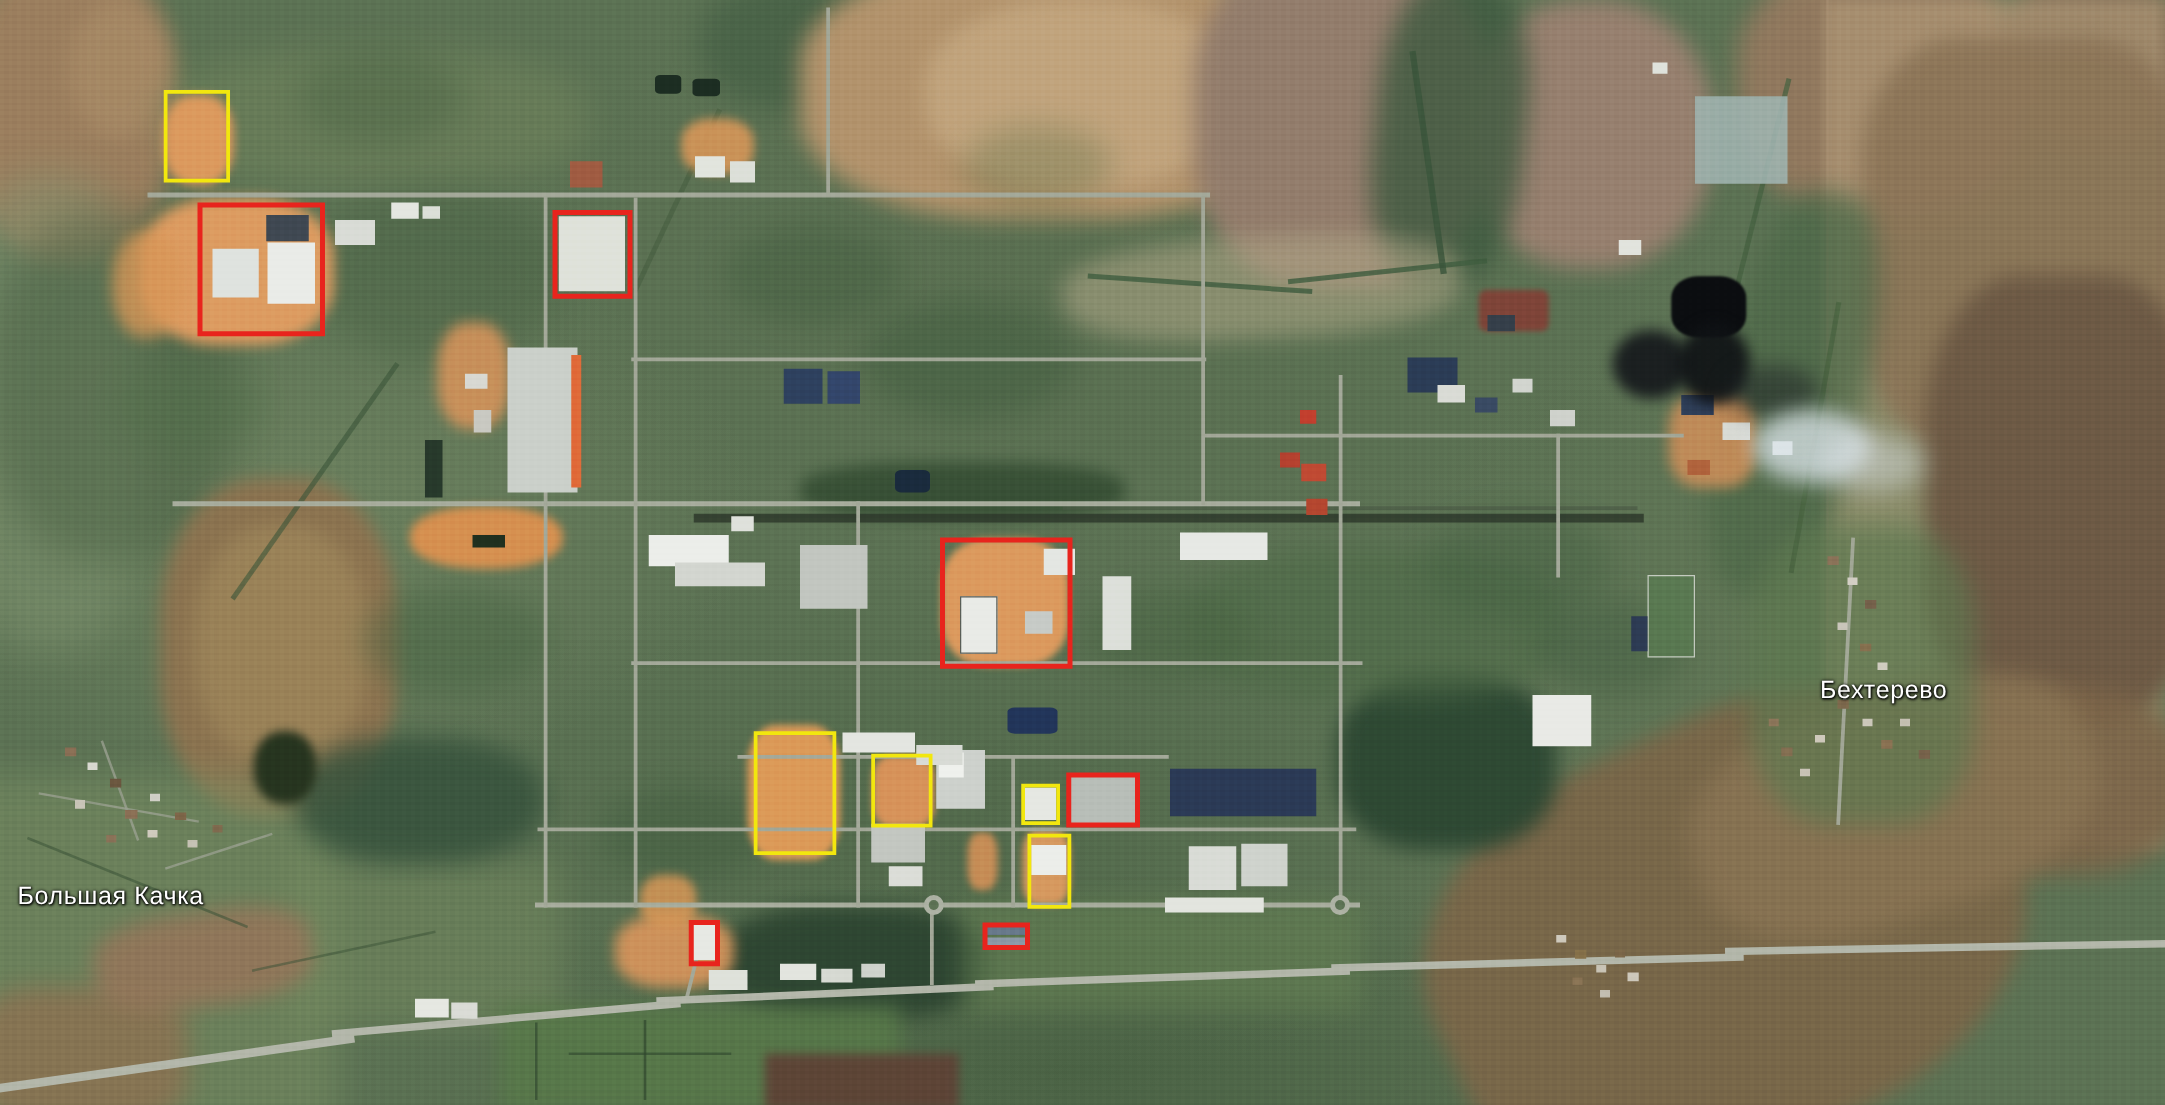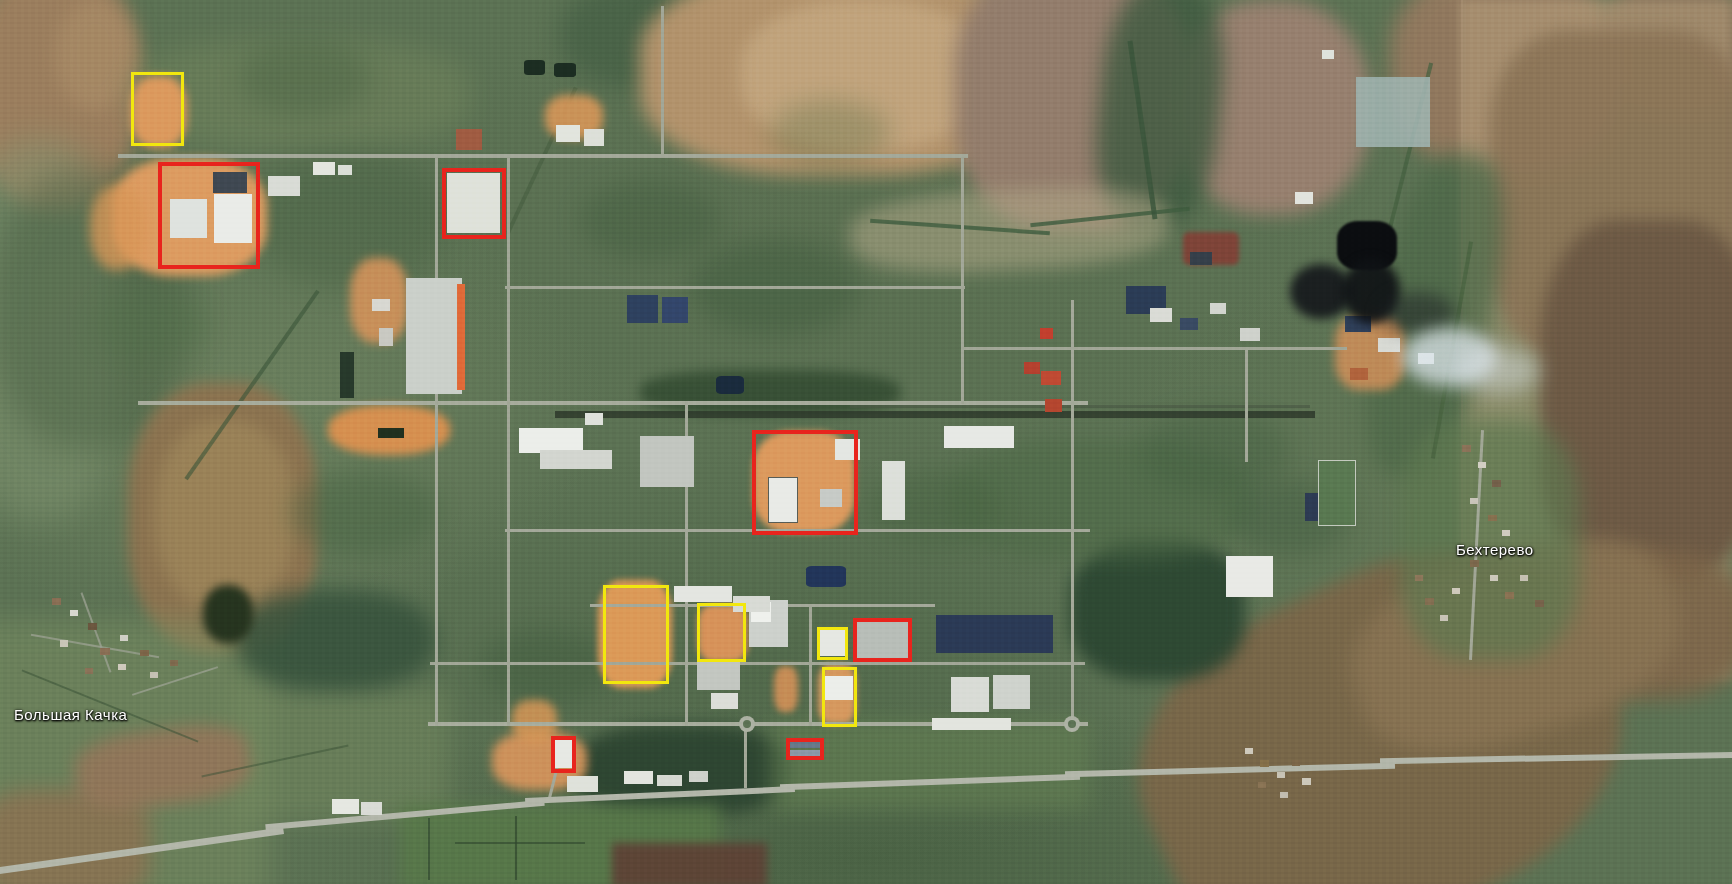--- a/index.html
+++ b/index.html
@@ -10,21 +10,21 @@
     background-image:
       radial-gradient(ellipse 520px 320px at 14% 46%, rgba(133,152,112,.38), transparent 70%),
       radial-gradient(ellipse 740px 360px at 50% 24%, rgba(88,108,78,.5), transparent 72%),
       radial-gradient(ellipse 640px 320px at 44% 76%, rgba(70,95,65,.45), transparent 70%),
       radial-gradient(ellipse 520px 360px at 84% 56%, rgba(104,124,88,.4), transparent 70%),
       radial-gradient(ellipse 820px 220px at 50% 97%, rgba(58,84,54,.5), transparent 72%);
   }
   .sc{position:absolute;}
   .ann{position:absolute;box-sizing:border-box;border-style:solid;}
   .place-label{
-    position:absolute;color:#ffffff;font-size:15px;letter-spacing:.5px;white-space:nowrap;
+    position:absolute;color:#ffffff;font-size:20px;letter-spacing:.5px;white-space:nowrap;
     text-shadow:0 1px 2px rgba(0,0,0,.95),0 0 3px rgba(0,0,0,.85),1px 1px 2px rgba(0,0,0,.8);
   }
   .texture{
     position:absolute;inset:0;pointer-events:none;
     background:
       repeating-linear-gradient(0deg, rgba(0,0,0,.035) 0 2px, transparent 2px 5px),
       repeating-linear-gradient(90deg, rgba(255,255,255,.025) 0 3px, transparent 3px 7px);
     mix-blend-mode:overlay;
   }
 </style>

